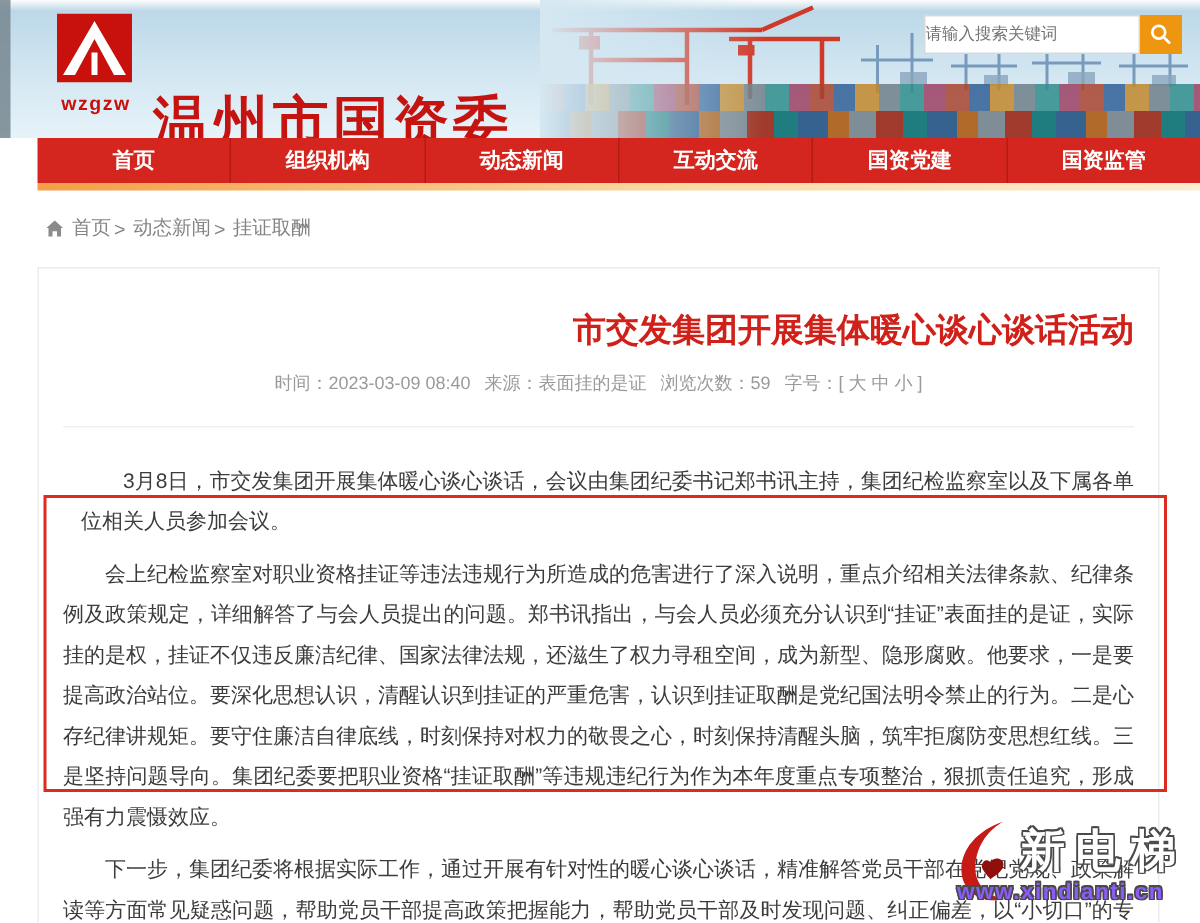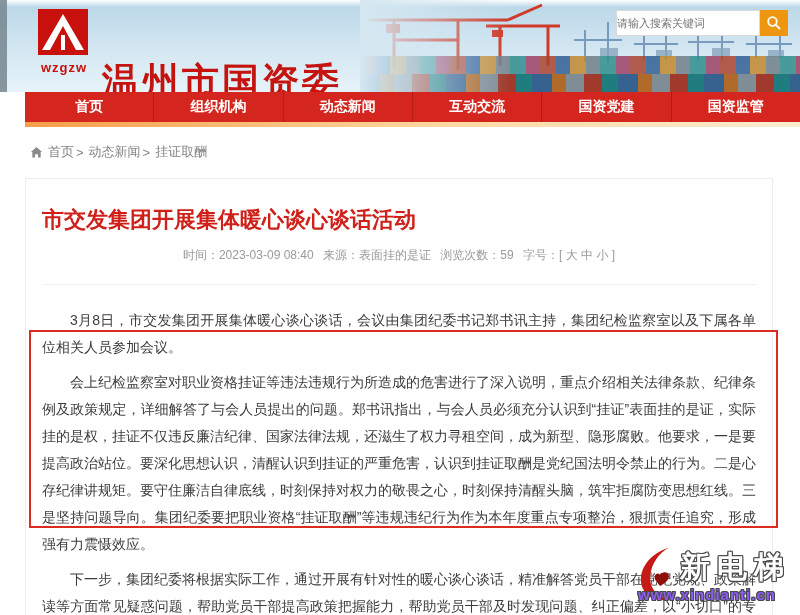--- a/index.html
+++ b/index.html
@@ -43,29 +43,29 @@
 
   
   .breadcrumb{position:absolute;left:30px;top:143px;display:flex;align-items:center;
      color:#848484;font-size:13px;}
   .breadcrumb .crumb{cursor:pointer;margin-left:5px;}
   .breadcrumb .sep{margin-left:2px;color:#848484;}
 
   
   .content{position:absolute;left:25px;top:178px;width:748px;height:437px;background:#fff;
      border:1px solid #ececec;border-bottom:none;box-sizing:border-box;padding:0 16px;}
-  .article-title{margin:28px 0 0 0;text-align:left;color:#d0201a;
+  .article-title{margin:28px 0 0 0;text-align:right;color:#d0201a;
      font-size:22px;font-weight:bold;line-height:26px;}
   .meta{margin-top:14px;text-align:center;color:#9a9a9a;font-size:12px;}
   .meta span{margin:0 3px;}
   .meta .meta-fontsize{cursor:pointer;}
   .divider{margin-top:20px;border-top:1px solid #f0f0f0;height:0;}
   .body-text p{margin:0;font-size:14px;line-height:27px;color:#3c3c3c;
      text-indent:2em;text-align:justify;}
-  .body-text p.p1{margin-top:22px;}
+  .body-text p.p1{margin-top:22px;margin-left:12px;}
   .body-text p.p2,.body-text p.p3{margin-top:8px;}
 
   
   .annotation{position:absolute;left:29px;top:330px;width:745px;height:194px;
      border:2px solid #dd2b20;pointer-events:none;}
 
   
   .watermark{position:absolute;left:636px;top:546px;width:165px;height:66px;}
   .wm-logo{position:absolute;left:0;top:0;}
   .wm-name{position:absolute;left:44px;top:1px;font-size:30px;font-weight:bold;

